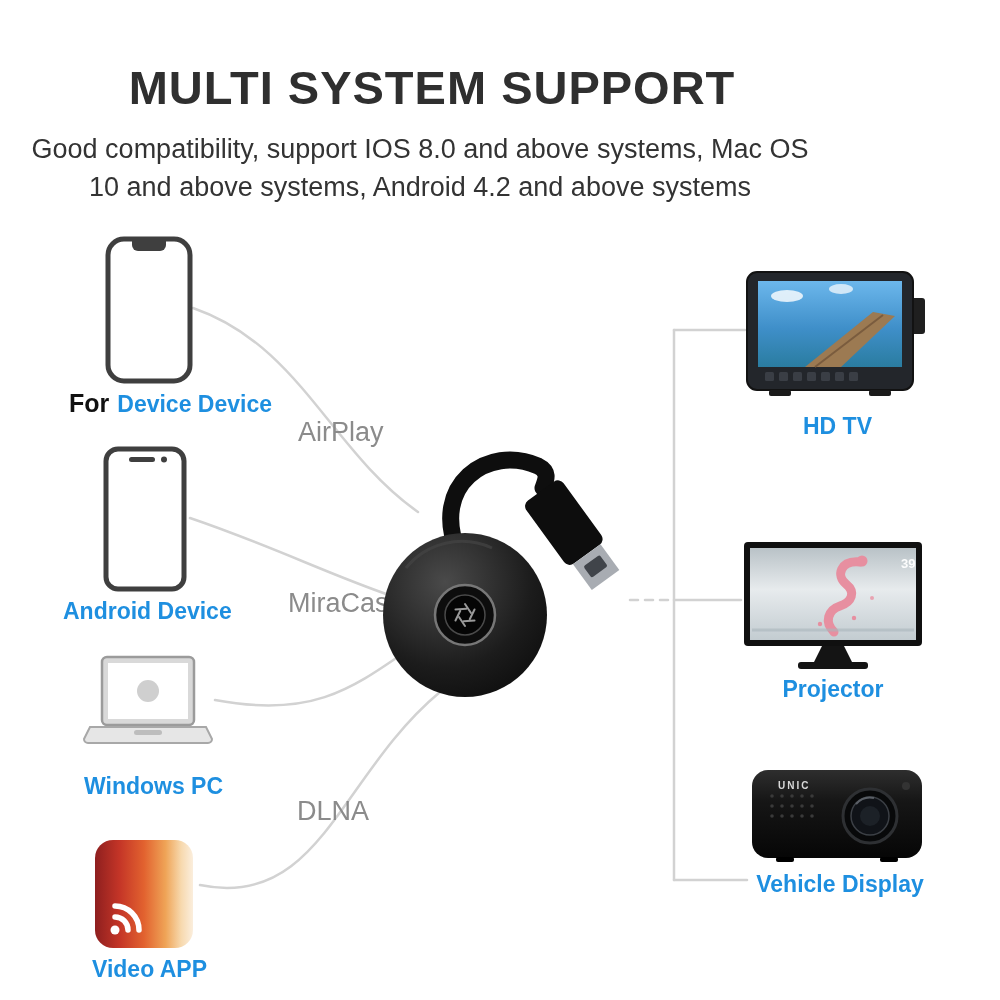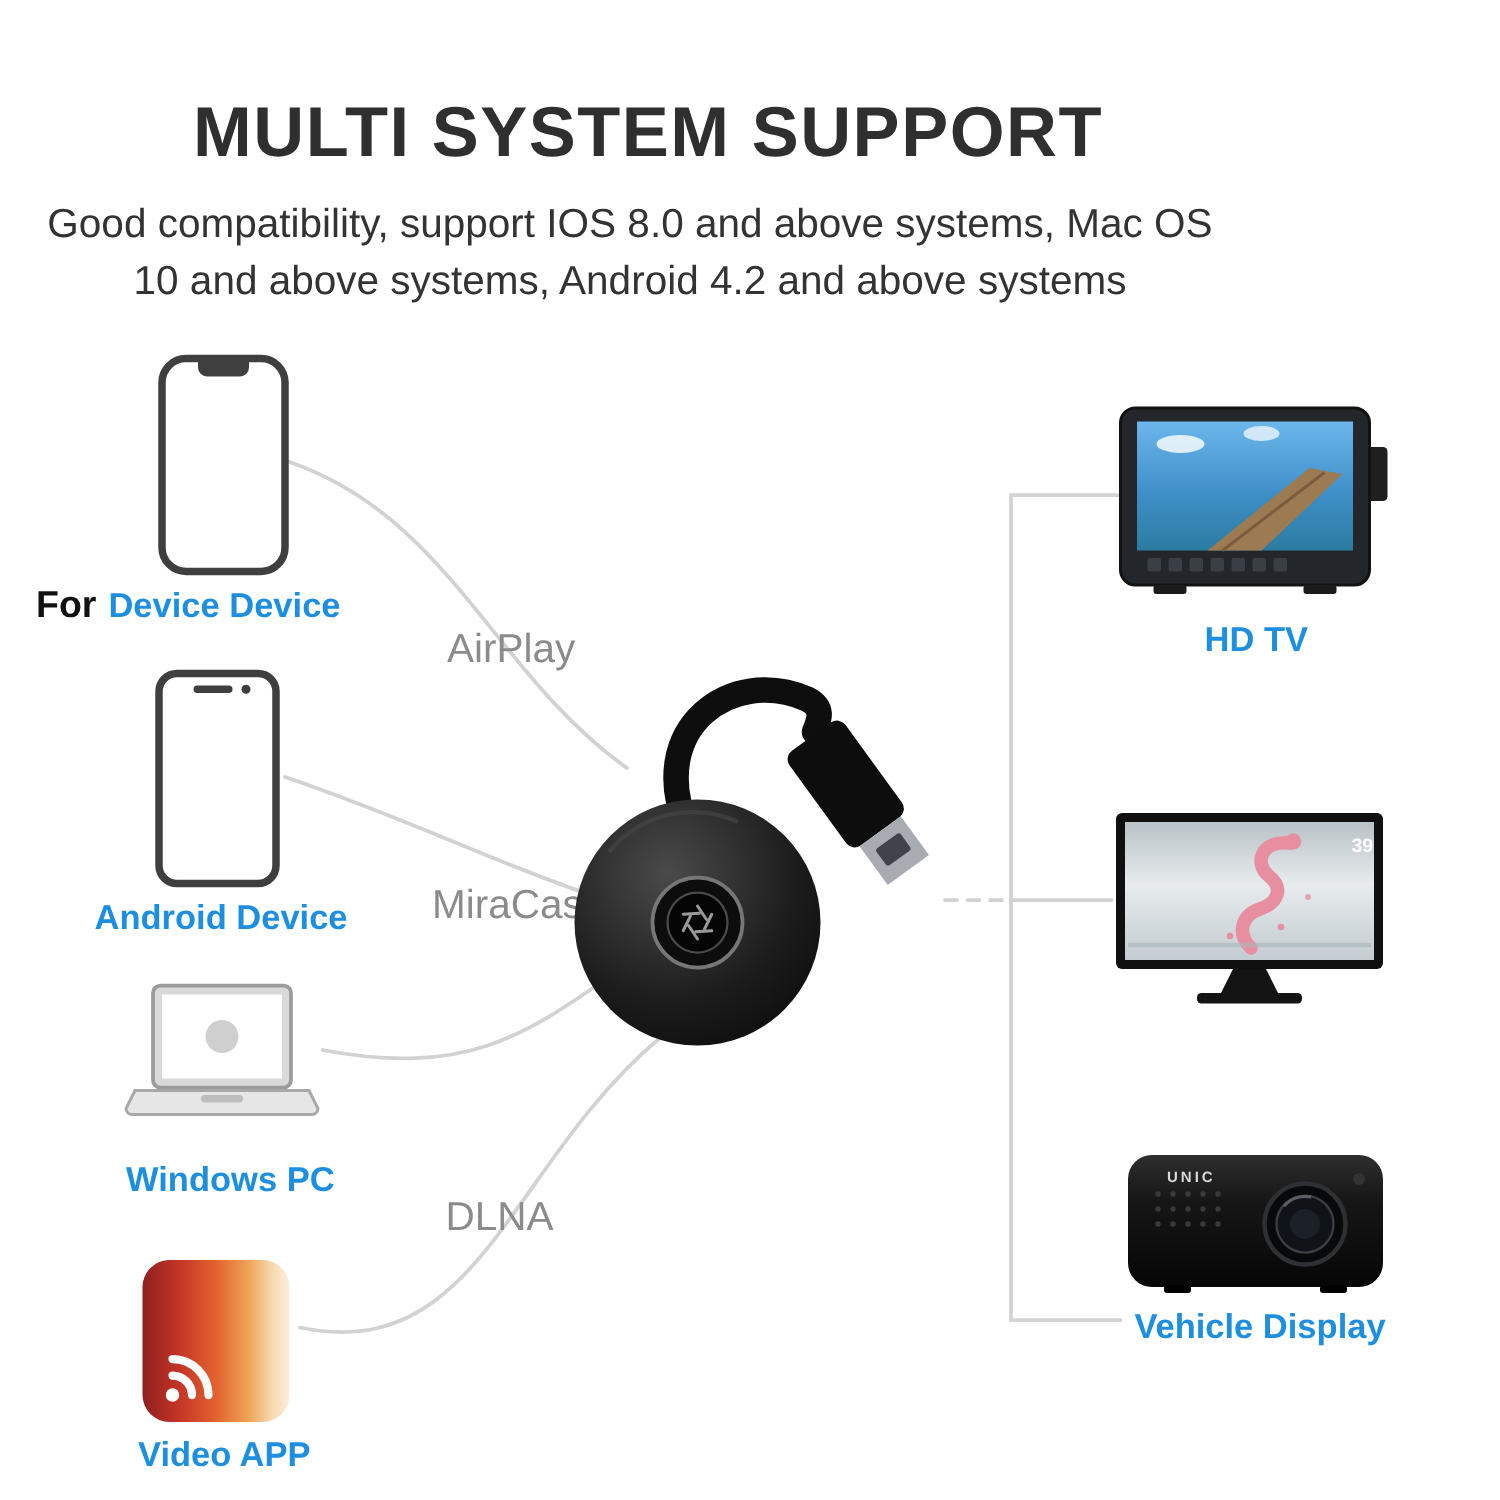--- a/index.html
+++ b/index.html
@@ -10,21 +10,21 @@
   .abs{position:absolute;}
   .title{
     position:absolute;left:0;top:60px;width:864px;text-align:center;
     font-size:47px;font-weight:bold;color:#2f2f2f;letter-spacing:1px;
   }
   .subtitle{
     position:absolute;left:0;top:130px;width:840px;text-align:center;
     font-size:27px;color:#333333;line-height:38px;
   }
   .blue-label{color:var(--label-blue,#1E8FE0);font-size:23px;font-weight:bold;}
-  .for-text{color:#111111;font-size:25px;font-weight:bold;margin-right:8px;}
+  .for-text{color:#111111;font-size:25px;font-weight:bold;margin-right:8px;margin-left:45px;}
   .protocol{color:#8b8b8b;font-size:27px;}
   .out-label{width:100%;text-align:center;display:block;}
   .screen-badge{color:#ffffff;font-size:13px;font-weight:bold;opacity:.95;margin-left:13px;}
   .brand-text{color:#d8d8d8;font-size:10px;letter-spacing:2px;font-weight:bold;}
 </style>
 </head>
 <body>
 
 <div class="canvas">
 
@@ -183,20 +183,21 @@
       <circle cx="120" cy="21" r="5.5" fill="#e78fa0"></circle>
       <circle cx="78" cy="84" r="2.2" fill="#e78fa0"></circle>
       <circle cx="112" cy="78" r="2.2" fill="#e78fa0"></circle>
       <circle cx="130" cy="58" r="2" fill="#e8a3b1"></circle>
       <path d="M10,90 h162" stroke="#aab6bc" stroke-width="3" opacity="0.6"></path>
       <polygon points="80,106 102,106 110,122 72,122" fill="#141414"></polygon>
       <rect x="56" y="122" width="70" height="7" rx="3" fill="#141414"></rect>
     </svg>
   </div>
   <span class="abs screen-badge" style="left:888px;top:556px">39</span>
+  <span class="abs blue-label out-label" style="left:742px;top:676px;width:182px">Projector</span>
 
   <div class="abs" style="left:748px;top:760px;width:182px;height:105px">
     <svg width="182" height="105" viewBox="0 0 182 105">
       <defs>
         <linearGradient id="vdbody" x1="0" y1="0" x2="0" y2="1">
           <stop offset="0" stop-color="#2e2e2e"></stop>
           <stop offset="0.35" stop-color="#161616"></stop>
           <stop offset="1" stop-color="#060606"></stop>
         </linearGradient>
       </defs>

